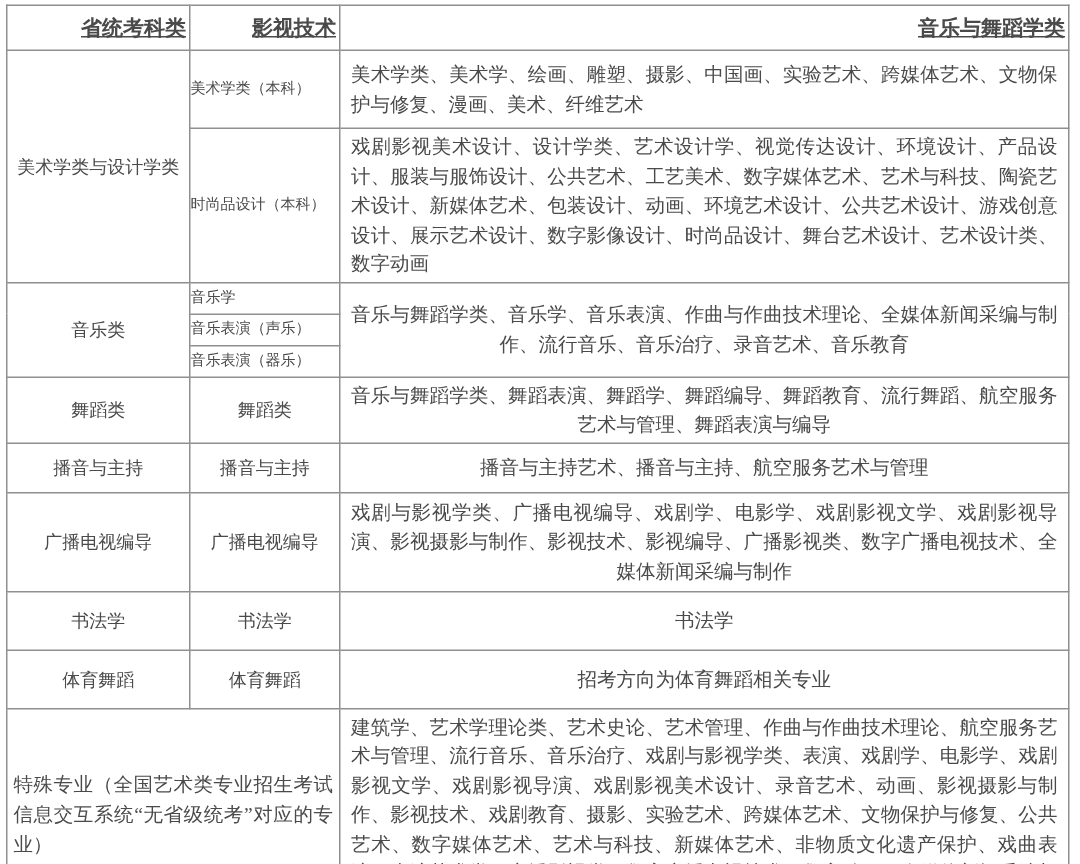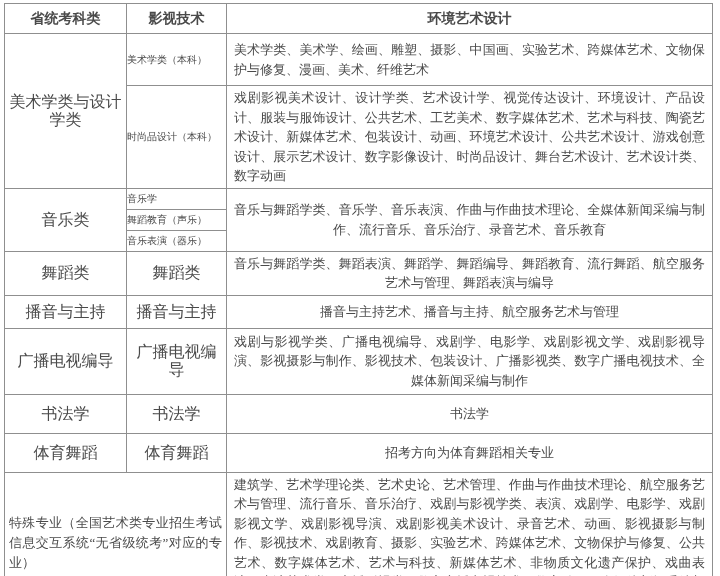--- a/index.html
+++ b/index.html
@@ -26,26 +26,27 @@
   col.c2{width:100px}
   col.c3{width:486px}
   th,td{
     border:1px solid var(--border);
     vertical-align:middle;
     box-sizing:border-box;
   }
   th{
     font-size:14px;
     font-weight:bold;
-    text-align:center;
+    text-align:right;
     padding:2px;
     color:var(--text);
+    text-decoration:underline;
   }
   .cat{
-    font-size:16px;
+    font-size:12px;
     text-align:center;
     padding:1px 2px;
     line-height:18px;
   }
   .cat-mid{
     font-size:10px;
     white-space:nowrap;
     padding:0;
     line-height:17px;
   }
@@ -76,61 +77,61 @@
   <table>
     <colgroup>
       <col class="c1">
         <col class="c2">
         <col class="c3">
     </colgroup>
     <tbody>
       <tr style="height:30px">
         <th>省统考科类</th>
         <th>影视技术</th>
-        <th>环境艺术设计</th>
+        <th>音乐与舞蹈学类</th>
       </tr>
 
       <tr style="height:52px">
         <td class="cat" rowspan="2">美术学类与设计学类</td>
         <td class="cat-mid">美术学类（本科）</td>
         <td class="majors last-left">美术学类、美术学、绘画、雕塑、摄影、中国画、实验艺术、跨媒体艺术、文物保护与修复、漫画、美术、纤维艺术</td>
       </tr>
       <tr style="height:76px">
         <td class="cat-mid">时尚品设计（本科）</td>
         <td class="majors last-left">戏剧影视美术设计、设计学类、艺术设计学、视觉传达设计、环境设计、产品设计、服装与服饰设计、公共艺术、工艺美术、数字媒体艺术、艺术与科技、陶瓷艺术设计、新媒体艺术、包装设计、动画、环境艺术设计、公共艺术设计、游戏创意设计、展示艺术设计、数字影像设计、时尚品设计、舞台艺术设计、艺术设计类、数字动画</td>
       </tr>
 
       <tr style="height:21px">
         <td class="cat" rowspan="3">音乐类</td>
         <td class="cat-mid">音乐学</td>
         <td class="majors" rowspan="3">音乐与舞蹈学类、音乐学、音乐表演、作曲与作曲技术理论、全媒体新闻采编与制作、流行音乐、音乐治疗、录音艺术、音乐教育</td>
       </tr>
       <tr style="height:21px">
-        <td class="cat-mid">舞蹈教育（声乐）</td>
+        <td class="cat-mid">音乐表演（声乐）</td>
       </tr>
       <tr style="height:21px">
         <td class="cat-mid">音乐表演（器乐）</td>
       </tr>
 
       <tr style="height:41px">
         <td class="cat">舞蹈类</td>
         <td class="cat">舞蹈类</td>
         <td class="majors">音乐与舞蹈学类、舞蹈表演、舞蹈学、舞蹈编导、舞蹈教育、流行舞蹈、航空服务艺术与管理、舞蹈表演与编导</td>
       </tr>
 
       <tr style="height:33px">
         <td class="cat">播音与主持</td>
         <td class="cat">播音与主持</td>
         <td class="majors">播音与主持艺术、播音与主持、航空服务艺术与管理</td>
       </tr>
 
       <tr style="height:66px">
         <td class="cat">广播电视编导</td>
         <td class="cat">广播电视编导</td>
-        <td class="majors">戏剧与影视学类、广播电视编导、戏剧学、电影学、戏剧影视文学、戏剧影视导演、影视摄影与制作、影视技术、包装设计、广播影视类、数字广播电视技术、全媒体新闻采编与制作</td>
+        <td class="majors">戏剧与影视学类、广播电视编导、戏剧学、电影学、戏剧影视文学、戏剧影视导演、影视摄影与制作、影视技术、影视编导、广播影视类、数字广播电视技术、全媒体新闻采编与制作</td>
       </tr>
 
       <tr style="height:39px">
         <td class="cat">书法学</td>
         <td class="cat">书法学</td>
         <td class="majors">书法学</td>
       </tr>
 
       <tr style="height:39px">
         <td class="cat">体育舞蹈</td>

